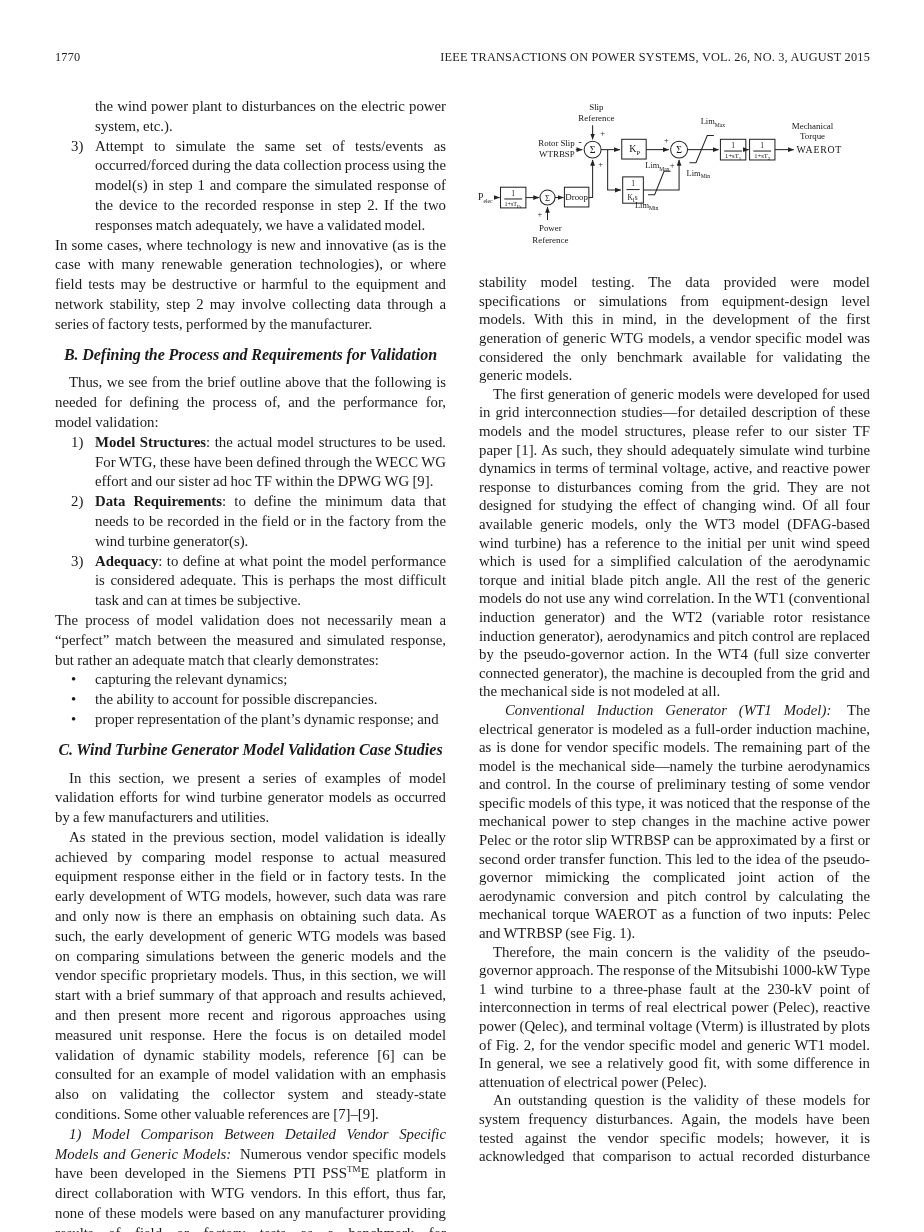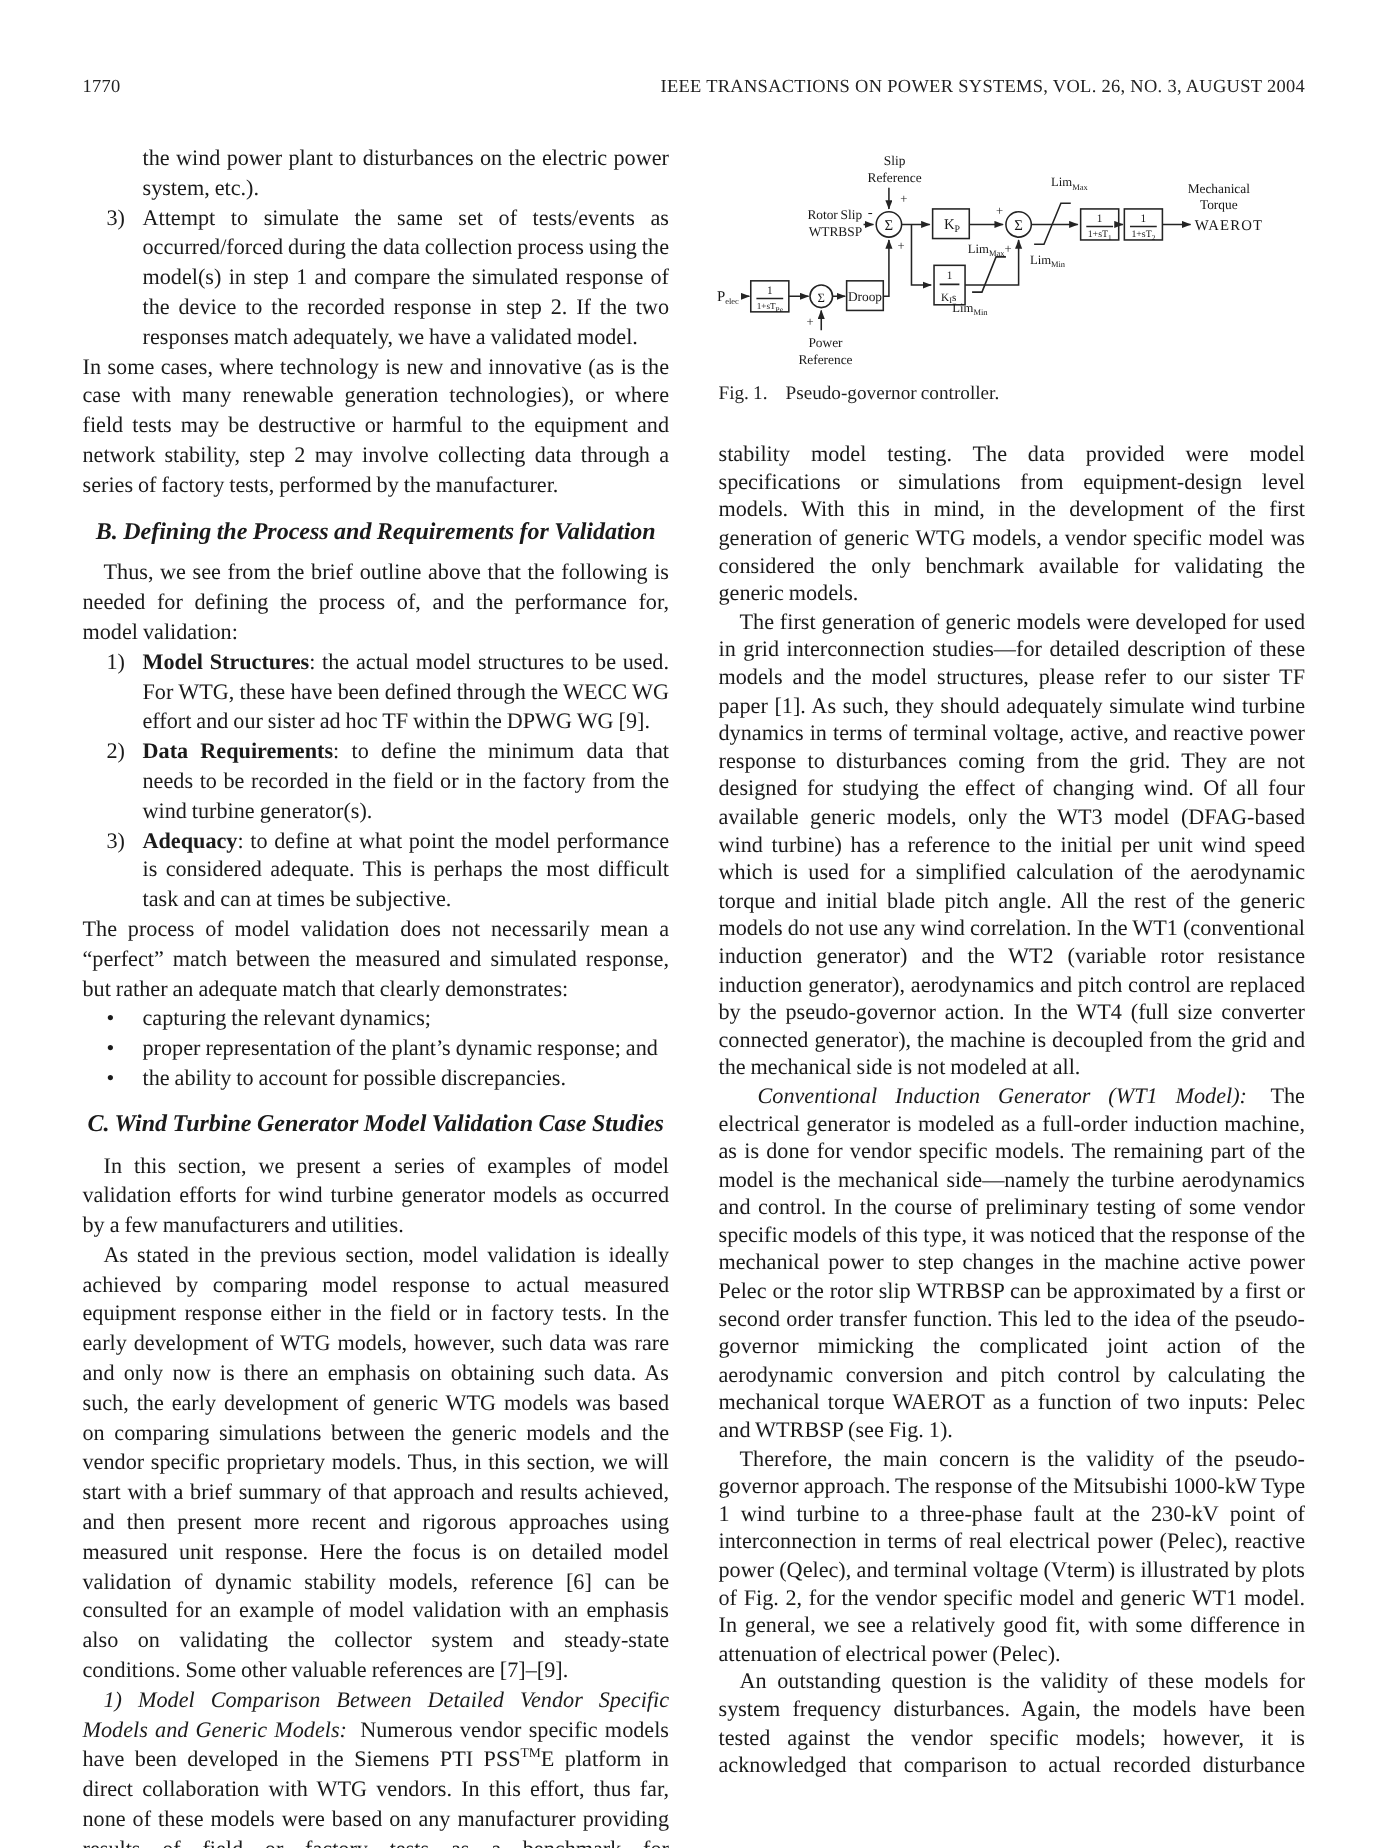--- a/index.html
+++ b/index.html
@@ -35,43 +35,43 @@
   .figcap{font-size:12.8px;line-height:15px;text-align:left;color:#1f1f1f;}
   .figcap .captag{margin-right:12px;}
 </style>
 </head>
 <body>
 
 <div class="page">
 
   <div class="hdr">
     <span>1770</span>
-    <span>IEEE TRANSACTIONS ON POWER SYSTEMS, VOL. 26, NO. 3, AUGUST 2004</span>
+    <span>IEEE TRANSACTIONS ON POWER SYSTEMS, VOL. 26, NO. 3, AUGUST 2015</span>
   </div>
 
   <div class="columns">
 
     <div class="col col-left">
       <p class="hang"><span>the wind power plant to disturbances on the electric power system, etc.).</span></p>
       <p class="hang"><span class="marker">3)</span><span>Attempt to simulate the same set of tests/events as occurred/forced during the data collection process using the model(s) in step 1 and compare the simulated response of the device to the recorded response in step 2. If the two responses match adequately, we have a validated model.</span></p>
       <p>In some cases, where technology is new and innovative (as is the case with many renewable generation technologies), or where field tests may be destructive or harmful to the equipment and network stability, step 2 may involve collecting data through a series of factory tests, performed by the manufacturer.</p>
 
       <h3 class="section">B. Defining the Process and Requirements for Validation</h3>
 
       <p class="pind">Thus, we see from the brief outline above that the following is needed for defining the process of, and the performance for, model validation:</p>
 
       <p class="hang"><span class="marker">1)</span><b>Model Structures</b><span>: the actual model structures to be used. For WTG, these have been defined through the WECC WG effort and our sister ad hoc TF within the DPWG WG [9].</span></p>
       <p class="hang"><span class="marker">2)</span><b>Data Requirements</b><span>: to define the minimum data that needs to be recorded in the field or in the factory from the wind turbine generator(s).</span></p>
       <p class="hang"><span class="marker">3)</span><b>Adequacy</b><span>: to define at what point the model performance is considered adequate. This is perhaps the most difficult task and can at times be subjective.</span></p>
 
       <p>The process of model validation does not necessarily mean a “perfect” match between the measured and simulated response, but rather an adequate match that clearly demonstrates:</p>
 
       <p class="hang"><span class="marker">•</span><span>capturing the relevant dynamics;</span></p>
+      <p class="hang"><span class="marker">•</span><span>the ability to account for possible discrepancies.</span></p>
       <p class="hang"><span class="marker">•</span><span>proper representation of the plant’s dynamic response; and</span></p>
-      <p class="hang"><span class="marker">•</span><span>the ability to account for possible discrepancies.</span></p>
 
       <h3 class="section">C. Wind Turbine Generator Model Validation Case Studies</h3>
 
       <p class="pind">In this section, we present a series of examples of model validation efforts for wind turbine generator models as occurred by a few manufacturers and utilities.</p>
       <p class="pind">As stated in the previous section, model validation is ideally achieved by comparing model response to actual measured equipment response either in the field or in factory tests. In the early development of WTG models, however, such data was rare and only now is there an emphasis on obtaining such data. As such, the early development of generic WTG models was based on comparing simulations between the generic models and the vendor specific proprietary models. Thus, in this section, we will start with a brief summary of that approach and results achieved, and then present more recent and rigorous approaches using measured unit response. Here the focus is on detailed model validation of dynamic stability models, reference [6] can be consulted for an example of model validation with an emphasis also on validating the collector system and steady-state conditions. Some other valuable references are [7]–[9].</p>
 
       <p class="pind justify-last"><i class="lead">1) Model Comparison Between Detailed Vendor Specific Models and Generic Models:</i> <span>Numerous vendor specific models have been developed in the Siemens PTI PSS</span><sup class="tm">TM</sup><span>E platform in direct collaboration with WTG vendors. In this effort, thus far, none of these models were based on any manufacturer providing results of field or factory tests as a benchmark for</span></p>
     </div>
 
     <div class="col col-right">
@@ -185,23 +185,20 @@
           </g>
 
           <g>
             <path class="ln" d="M317,56 L337,56" marker-end="url(#ah)"></path>
             <text class="fs95" x="357" y="34" text-anchor="middle"><tspan>Mechanical</tspan></text>
             <text class="fs95" x="357" y="45" text-anchor="middle"><tspan>Torque</tspan></text>
             <text class="fs10" x="340" y="60" letter-spacing="0.8"><tspan>WAEROT</tspan></text>
           </g>
         </svg>
 
-        <div class="figcap">
-          <span class="captag">Fig. 1.</span><span>Pseudo-governor controller.</span>
-        </div>
       </div>
 
       <p>stability model testing. The data provided were model specifications or simulations from equipment-design level models. With this in mind, in the development of the first generation of generic WTG models, a vendor specific model was considered the only benchmark available for validating the generic models.</p>
       <p class="pind">The first generation of generic models were developed for used in grid interconnection studies—for detailed description of these models and the model structures, please refer to our sister TF paper [1]. As such, they should adequately simulate wind turbine dynamics in terms of terminal voltage, active, and reactive power response to disturbances coming from the grid. They are not designed for studying the effect of changing wind. Of all four available generic models, only the WT3 model (DFAG-based wind turbine) has a reference to the initial per unit wind speed which is used for a simplified calculation of the aerodynamic torque and initial blade pitch angle. All the rest of the generic models do not use any wind correlation. In the WT1 (conventional induction generator) and the WT2 (variable rotor resistance induction generator), aerodynamics and pitch control are replaced by the pseudo-governor action. In the WT4 (full size converter connected generator), the machine is decoupled from the grid and the mechanical side is not modeled at all.</p>
       <p class="pind2"><i class="lead">Conventional Induction Generator (WT1 Model):</i> <span>The electrical generator is modeled as a full-order induction machine, as is done for vendor specific models. The remaining part of the model is the mechanical side—namely the turbine aerodynamics and control. In the course of preliminary testing of some vendor specific models of this type, it was noticed that the response of the mechanical power to step changes in the machine active power Pelec or the rotor slip WTRBSP can be approximated by a first or second order transfer function. This led to the idea of the pseudo-governor mimicking the complicated joint action of the aerodynamic conversion and pitch control by calculating the mechanical torque WAEROT as a function of two inputs: Pelec and WTRBSP (see Fig. 1).</span></p>
       <p class="pind">Therefore, the main concern is the validity of the pseudo-governor approach. The response of the Mitsubishi 1000-kW Type 1 wind turbine to a three-phase fault at the 230-kV point of interconnection in terms of real electrical power (Pelec), reactive power (Qelec), and terminal voltage (Vterm) is illustrated by plots of Fig. 2, for the vendor specific model and generic WT1 model. In general, we see a relatively good fit, with some difference in attenuation of electrical power (Pelec).</p>
       <p class="pind justify-last">An outstanding question is the validity of these models for system frequency disturbances. Again, the models have been tested against the vendor specific models; however, it is acknowledged that comparison to actual recorded disturbance</p>
 
     </div>
   </div>

